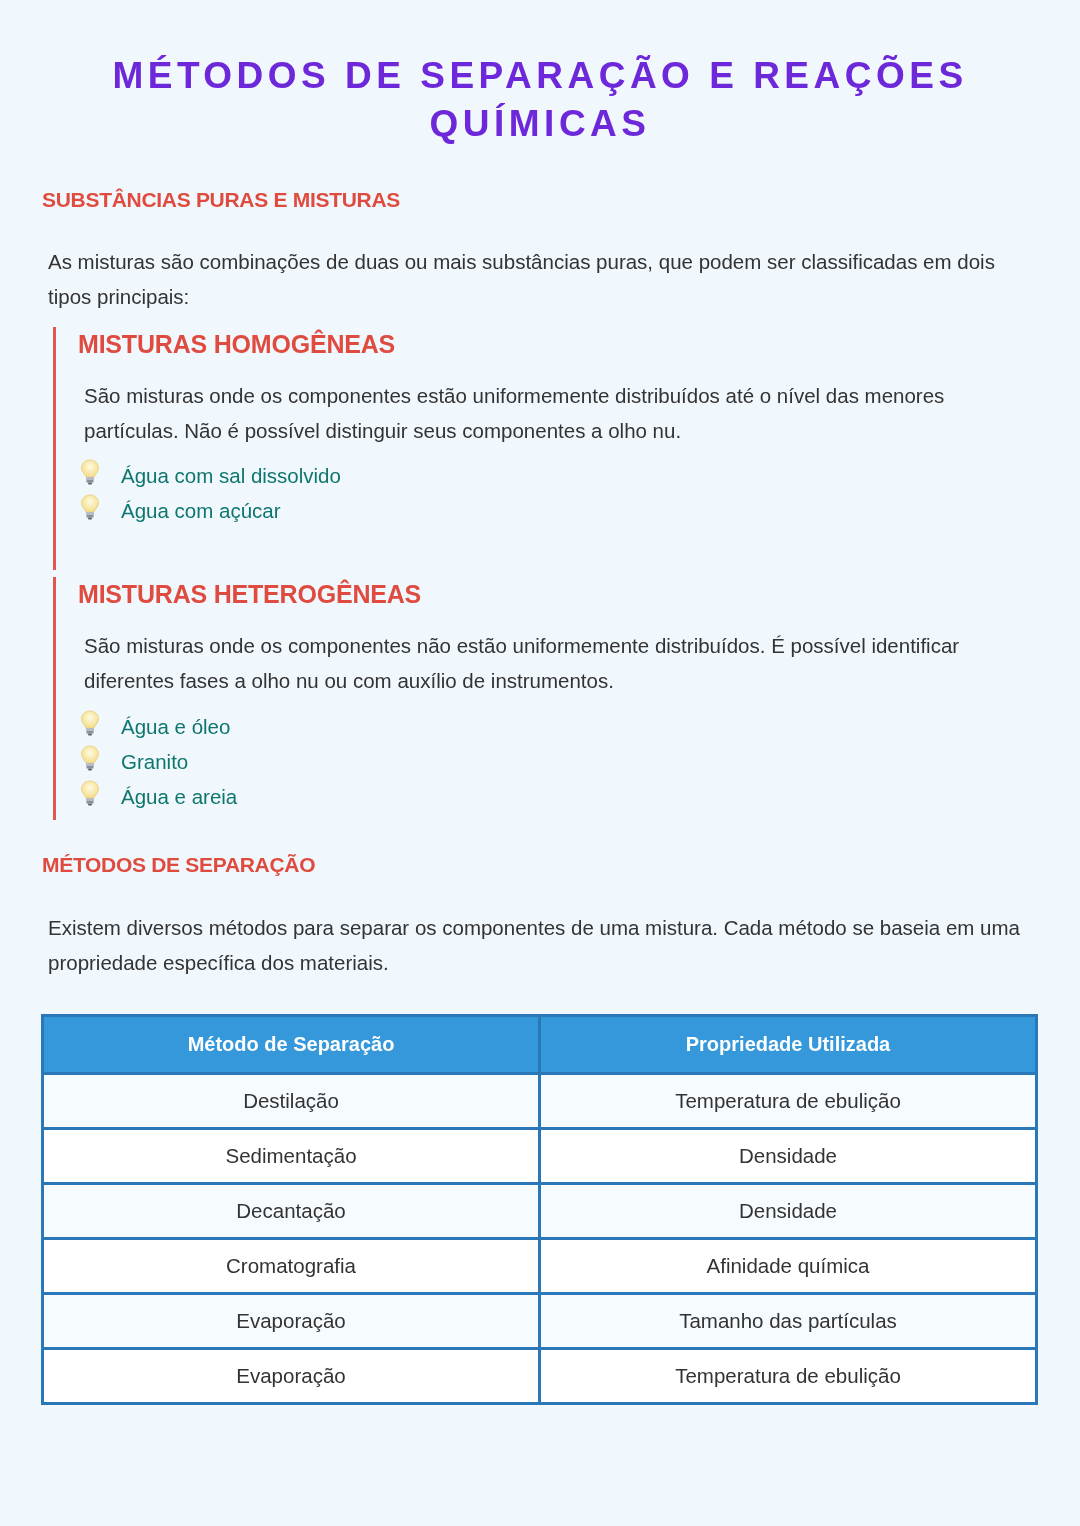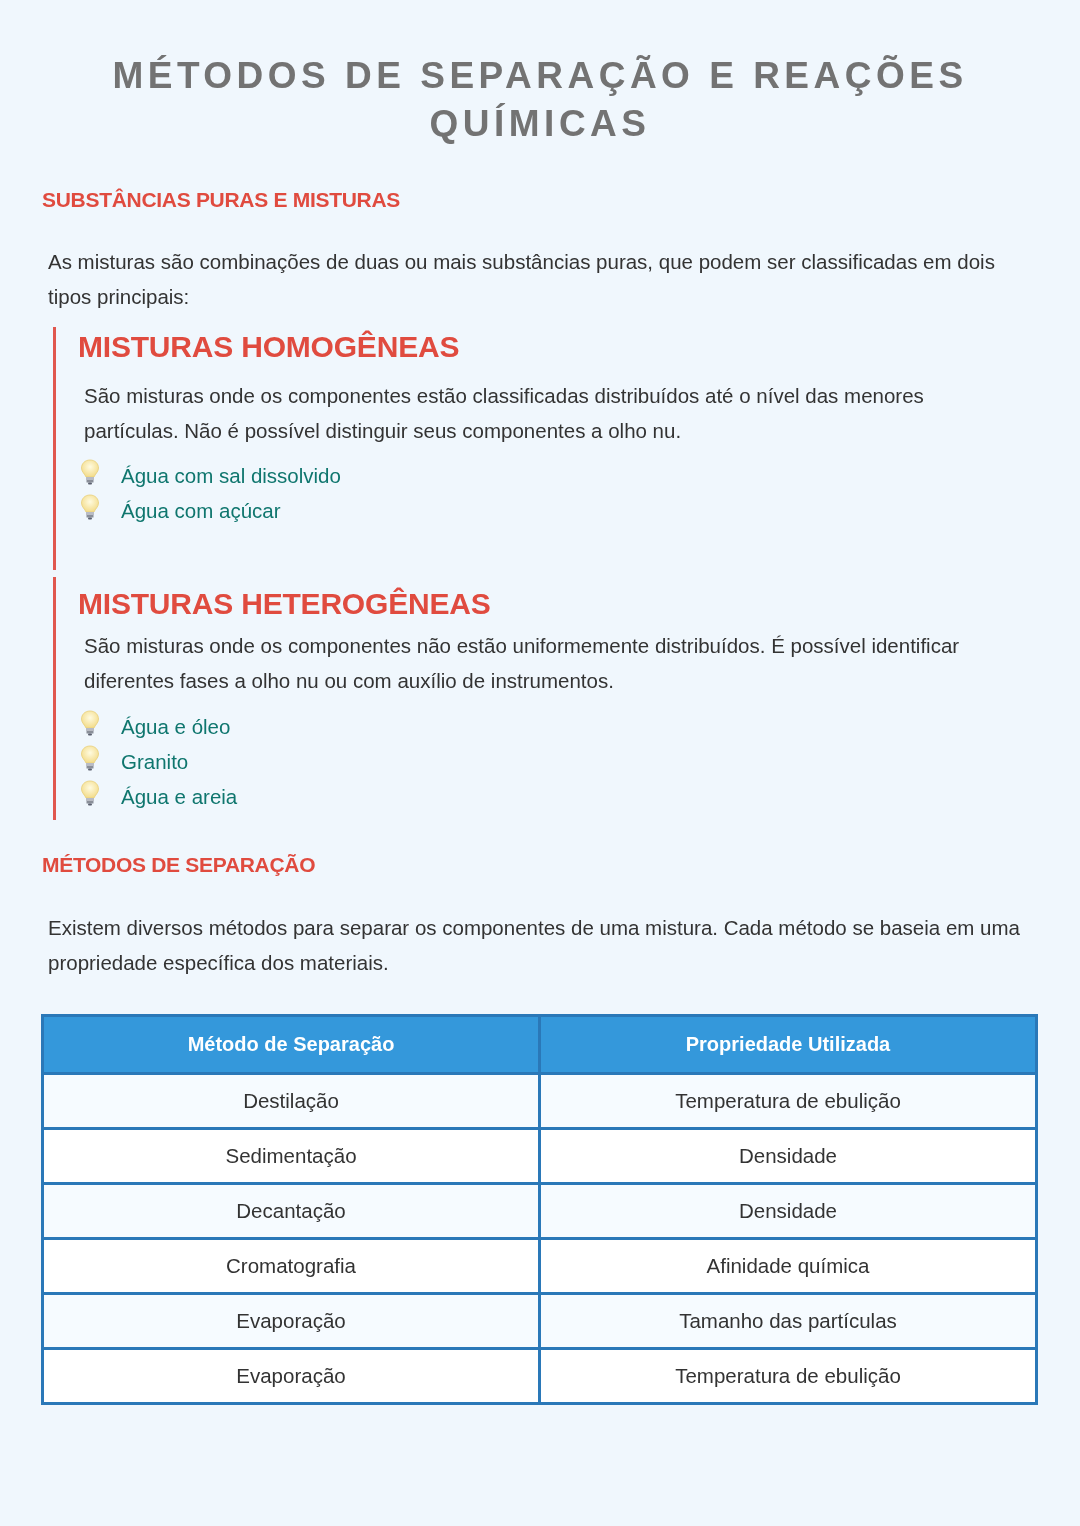--- a/index.html
+++ b/index.html
@@ -7,21 +7,21 @@
     width: 1080px; height: 1526px;
     background: #f0f7fd;
     font-family: "Liberation Sans", "DejaVu Sans", sans-serif;
     color: #333333;
     position: relative;
     overflow: hidden;
   }
   .title {
     position: absolute; left: 0; top: 52px; width: 1080px;
     text-align: center;
-    color: #737373;
+    color: #6d28d9;
     font-size: 37px; font-weight: bold;
     letter-spacing: 4.5px;
     line-height: 48px;
   }
   .h2 {
     position: absolute; left: 42px;
     color: #e04b3f;
     font-size: 21px; font-weight: bold;
     letter-spacing: -0.3px;
   }
@@ -29,21 +29,21 @@
     position: absolute; left: 48px; width: 990px;
     font-size: 20.5px; line-height: 35px; color: #333;
   }
   .subsec {
     position: absolute; left: 53px; width: 980px;
     border-left: 3px solid #e0574e;
   }
   .h3 {
     position: absolute; left: 22px;
     color: #e04b3f;
-    font-size: 30px; font-weight: bold;
+    font-size: 25px; font-weight: bold;
     letter-spacing: -0.2px;
   }
   .subpara {
     position: absolute; left: 28px; width: 940px;
     font-size: 20.5px; line-height: 35px; color: #333;
   }
   .list {
     position: absolute; left: 24px; margin: 0; padding: 0; list-style: none;
   }
   .list li {
@@ -83,21 +83,21 @@
 </head>
 <body>
 
 <div class="title">MÉTODOS DE SEPARAÇÃO E REAÇÕES QUÍMICAS</div>
 
 <div class="h2" style="top:188px;">SUBSTÂNCIAS PURAS E MISTURAS</div>
 <div class="para" style="top:244px;">As misturas são combinações de duas ou mais substâncias puras, que podem ser classificadas em dois tipos principais:</div>
 
 <div class="subsec" style="top:327px; height:243px;">
   <div class="h3" style="top:3px;">MISTURAS HOMOGÊNEAS</div>
-  <div class="subpara" style="top:51px;">São misturas onde os componentes estão classificadas distribuídos até o nível das menores partículas. Não é possível distinguir seus componentes a olho nu.</div>
+  <div class="subpara" style="top:51px;">São misturas onde os componentes estão uniformemente distribuídos até o nível das menores partículas. Não é possível distinguir seus componentes a olho nu.</div>
   <ul class="list" style="top:131px;">
     <li>
         <span class="bulb"><svg width="20" height="28" viewBox="0 0 20 28" xmlns="http://www.w3.org/2000/svg">
             <defs>
               <radialGradient id="bg" cx="50%" cy="40%" r="60%">
                 <stop offset="0%" stop-color="#fffbe0"></stop>
                 <stop offset="100%" stop-color="#f3dc8a"></stop>
               </radialGradient>
             </defs>
             <path d="M10 1 C4.5 1 1.5 5 1.5 9 C1.5 13 5 15 6 18 L14 18 C15 15 18.5 13 18.5 9 C18.5 5 15.5 1 10 1 Z" fill="url(#bg)" stroke="#e8cf7a" stroke-width="0.8"></path>
@@ -119,21 +119,21 @@
             <rect x="6" y="18" width="8" height="3" fill="#b9bcc4"></rect>
             <rect x="6.5" y="21" width="7" height="2.5" fill="#8a8f99"></rect>
             <rect x="8" y="23.5" width="4" height="2" rx="1" fill="#5c6170"></rect>
           </svg></span>
         <span>Água com açúcar</span>
       </li>
   </ul>
 </div>
 
 <div class="subsec" style="top:577px; height:243px;">
-  <div class="h3" style="top:10px;">MISTURAS HETEROGÊNEAS</div>
+  <div class="h3" style="top:3px;">MISTURAS HETEROGÊNEAS</div>
   <div class="subpara" style="top:51px;">São misturas onde os componentes não estão uniformemente distribuídos. É possível identificar diferentes fases a olho nu ou com auxílio de instrumentos.</div>
   <ul class="list" style="top:132px;">
     <li>
         <span class="bulb"><svg width="20" height="28" viewBox="0 0 20 28" xmlns="http://www.w3.org/2000/svg">
             <defs>
               <radialGradient id="bg" cx="50%" cy="40%" r="60%">
                 <stop offset="0%" stop-color="#fffbe0"></stop>
                 <stop offset="100%" stop-color="#f3dc8a"></stop>
               </radialGradient>
             </defs>

